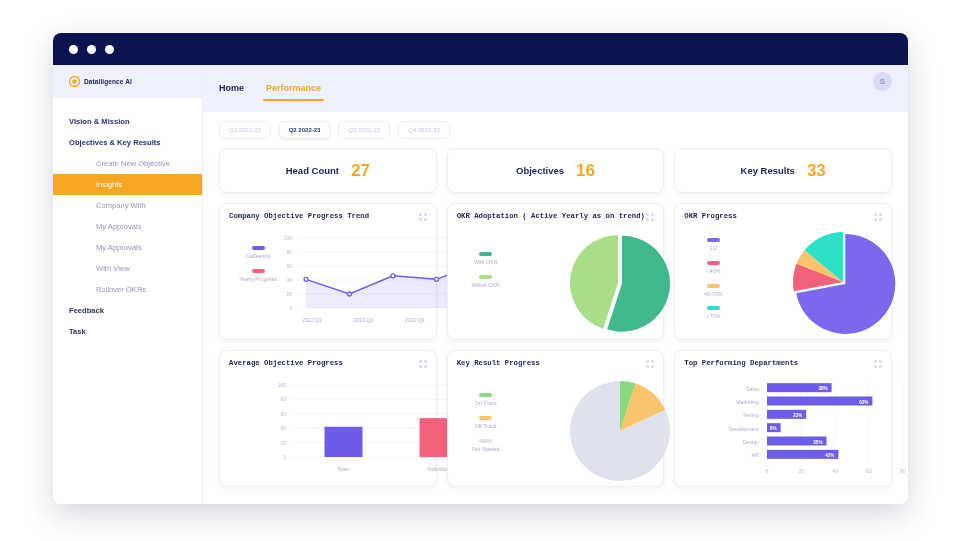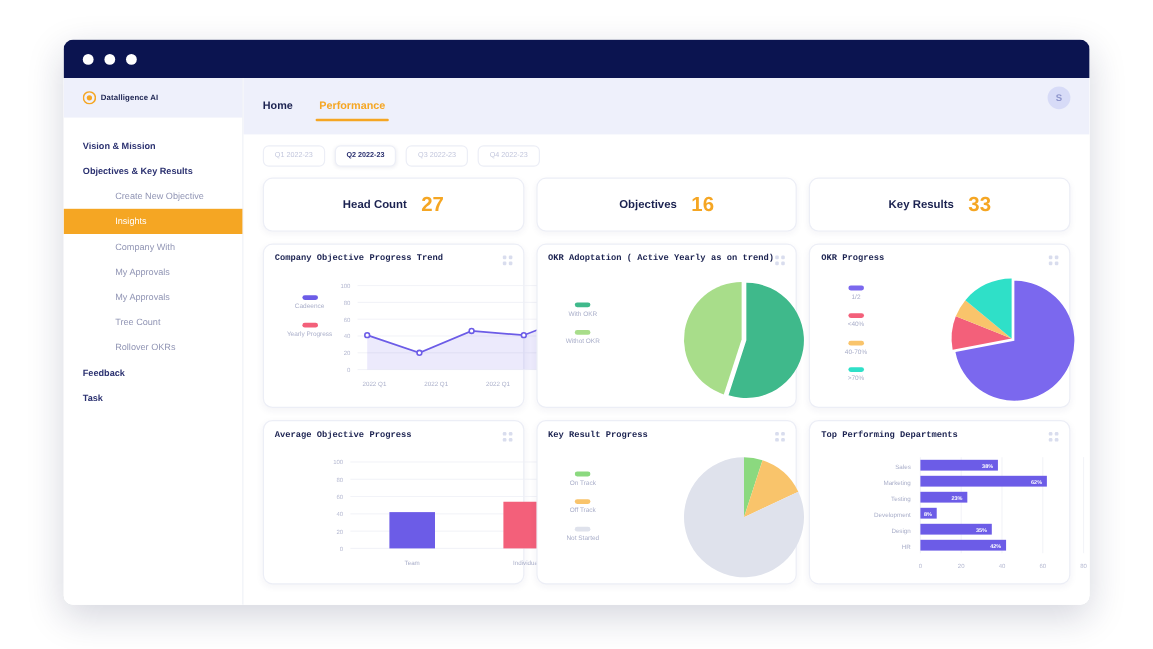--- a/index.html
+++ b/index.html
@@ -157,21 +157,21 @@
 
 
         <div class="nav" id="nav">
             <div class="navitem"><span>Vision &amp; Mission</span></div>
             <div class="navitem"><span>Objectives &amp; Key Results</span></div>
             <div class="navitem sub"><span>Create New Objective</span></div>
             <div class="navitem sub active"><span>Insights</span></div>
             <div class="navitem sub"><span>Company With</span></div>
             <div class="navitem sub"><span>My  Approvals</span></div>
             <div class="navitem sub"><span>My Approvals</span></div>
-            <div class="navitem sub"><span>Tree Count</span></div>
+            <div class="navitem sub"><span>With View</span></div>
             <div class="navitem sub"><span>Rollover OKRs</span></div>
             <div class="navitem"><span>Feedback</span></div>
             <div class="navitem"><span>Task</span></div>
           </div>
       </div>
 
       <div class="main">
 
         <div class="topbar">
           <span class="tab">Home</span>

